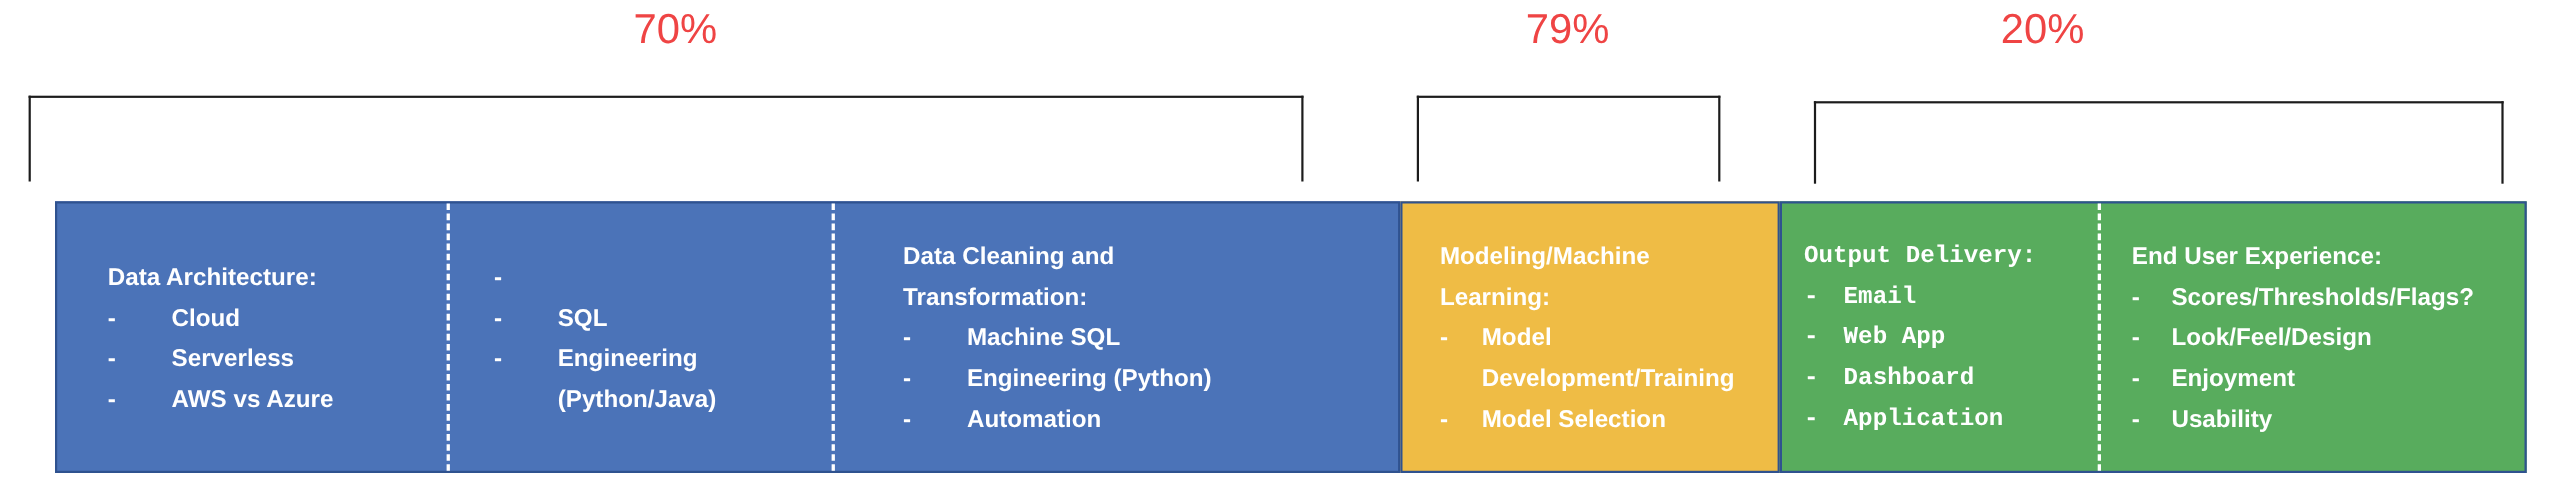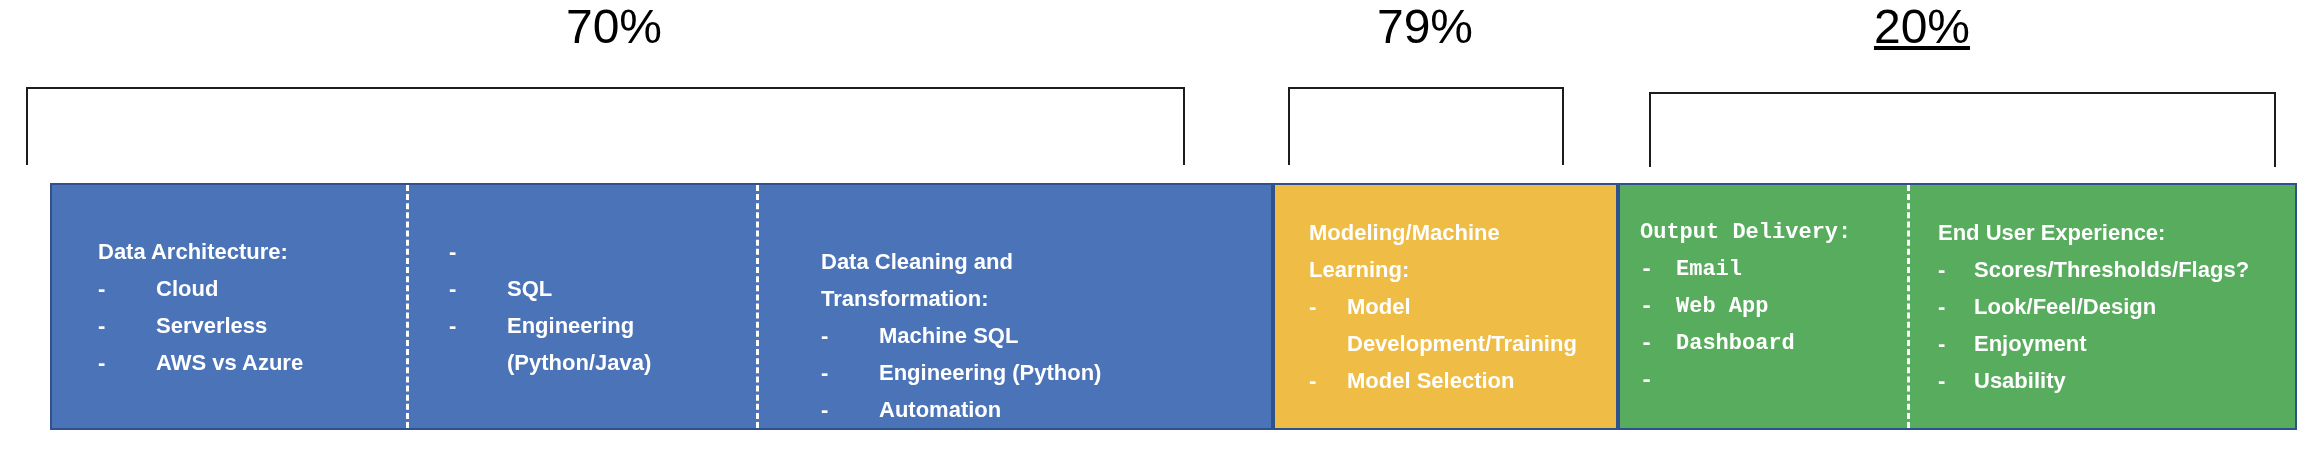--- a/index.html
+++ b/index.html
@@ -8,26 +8,26 @@
     width:2323px;height:451px;
     background:#fff;
     font-family:"Liberation Sans", sans-serif;
     overflow:hidden;
   }
 
   
   .pct{
     position:absolute;top:4px;height:46px;line-height:46px;
     transform:translateX(-50%);
-    font-size:48px;font-weight:500;color:#000000;
+    font-size:38px;font-weight:500;color:#ef4444;
     white-space:nowrap;
   }
   .pct-70{left:614px;}
   .pct-10{left:1425px;}
-  .pct-20{left:1922px;text-decoration:underline;}
+  .pct-20{left:1857px;}
 
   
   .bracket{
     position:absolute;
     border-top:2px solid var(--bracket,#1c1c1c);
     border-left:2px solid var(--bracket,#1c1c1c);
     border-right:2px solid var(--bracket,#1c1c1c);
   }
   .bracket-70{left:26px;top:87px;width:1155px;height:76px;}
   .bracket-10{left:1288px;top:87px;width:272px;height:76px;}
@@ -54,21 +54,21 @@
     color:#fff;font-weight:700;font-size:22px;line-height:37px;
     padding-right:12px;
   }
   .seg .heading{white-space:normal;}
   .item{display:flex;align-items:flex-start;}
   .dash{flex:0 0 auto;}
 
   
   .seg-1{width:357px;padding-left:46px;border-right:3px dashed #ffffff;}
   .seg-2{width:350px;padding-left:40px;border-right:3px dashed #ffffff;}
-  .seg-3{width:512px;padding-left:62px;justify-content:flex-end;}
+  .seg-3{width:512px;padding-left:62px;}
   .seg-1 .dash,.seg-2 .dash,.seg-3 .dash{width:58px;}
   .seg-3 .heading{max-width:210px;}
 
   
   .seg-4{width:100%;padding-left:34px;}
   .seg-4 .dash{width:38px;}
   .seg-4 .heading{max-width:210px;}
 
   
   .seg-5{width:290px;padding-left:20px;border-right:3px dashed #ffffff;font-family:Liberation Mono, monospace;}
@@ -165,20 +165,21 @@
         <div class="item">
           <span class="dash">-</span>
           <span>Web App</span>
         </div>
         <div class="item">
           <span class="dash">-</span>
           <span>Dashboard</span>
         </div>
         <div class="item">
           <span class="dash">-</span>
+          <span>Application</span>
         </div>
       </section>
 
       <section class="seg seg-6">
         <div class="heading">End User Experience:</div>
         <div class="item">
           <span class="dash">-</span>
           <span>Scores/Thresholds/Flags?</span>
         </div>
         <div class="item">

